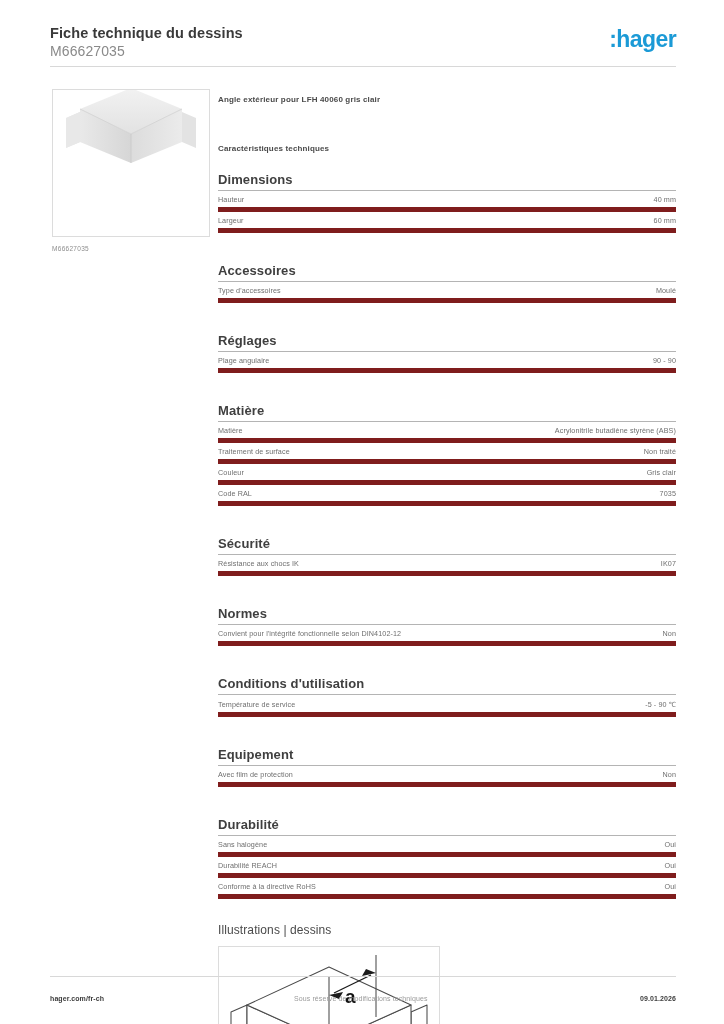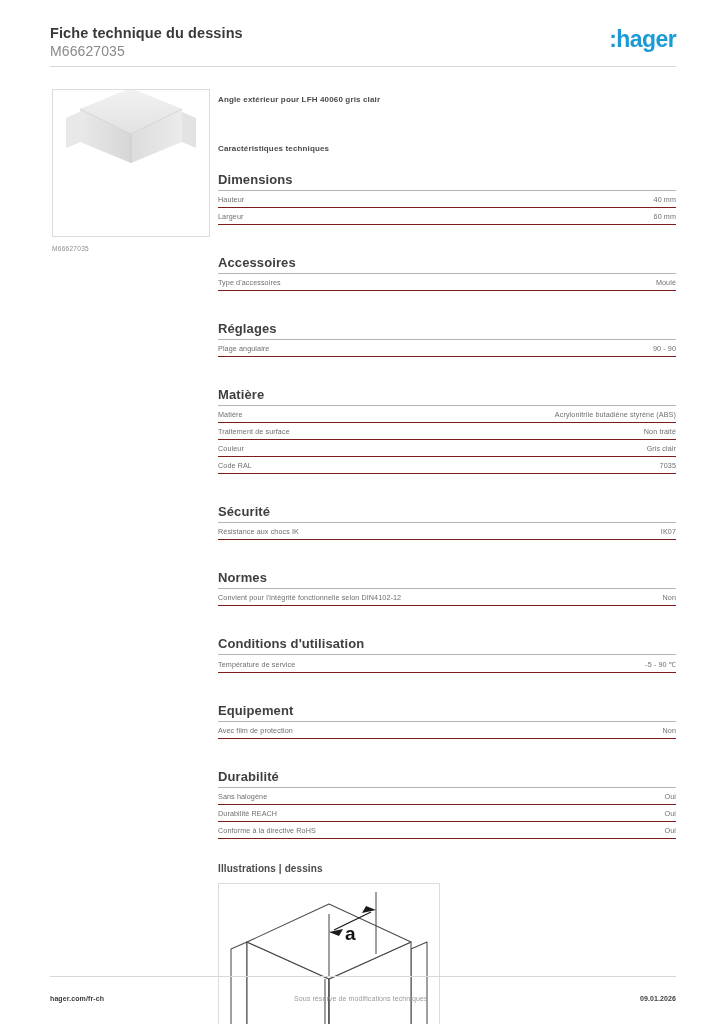--- a/index.html
+++ b/index.html
@@ -59,30 +59,30 @@
 
   .spec-group { margin-top: 30px; }
   .spec-group:first-of-type { margin-top: 19px; }
   .group-title {
     font-size: 13px; font-weight: bold; color: #3f3f3f;
     letter-spacing: .1px; padding-bottom: 3px;
     border-bottom: 1px solid #b4b4b4;
   }
   .spec-row {
     display: flex; justify-content: space-between; align-items: baseline;
-    border-bottom: 1px solid #7f1d1d;
+    border-bottom: 5px solid #7f1d1d;
     padding: 3.5px 0 3.5px 0;
     font-size: 7.2px; color: #6e6e6e; letter-spacing: .1px; gap: 16px;
   }
   .spec-label { white-space: nowrap; }
   .spec-value { white-space: nowrap; text-align: right; }
 
   
   .illus-title {
-    font-size: 10px; font-weight: bold; color: #4a4a4a;
+    font-size: 12px; font-weight: normal; color: #4a4a4a;
     letter-spacing: .1px; margin-top: 24px;
   }
   .drawing-box {
     margin-top: 9px; width: 222px; height: 223px;
     border: 1px solid #dcdcdc; background: #fff;
     position: relative; overflow: hidden;
   }
   .drawing-box svg { position: absolute; left: 0; top: 0; }
 
   

